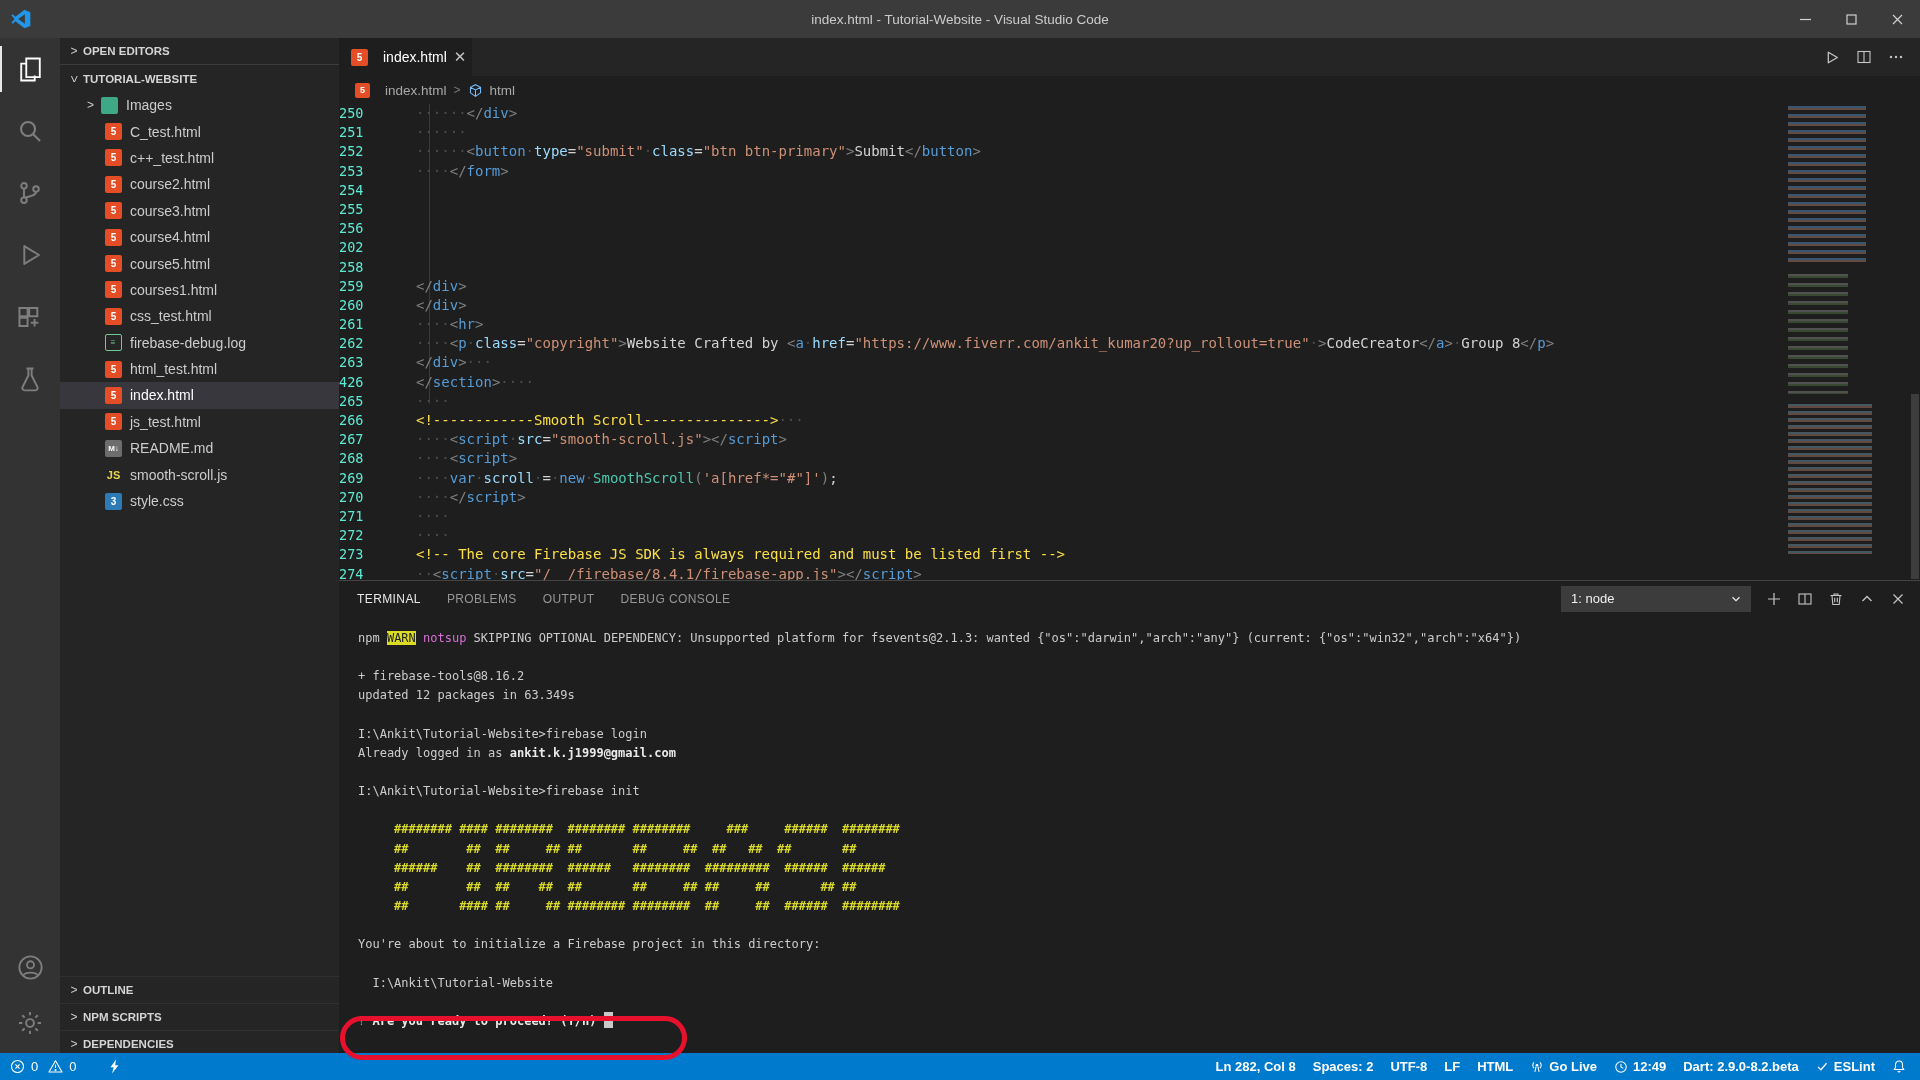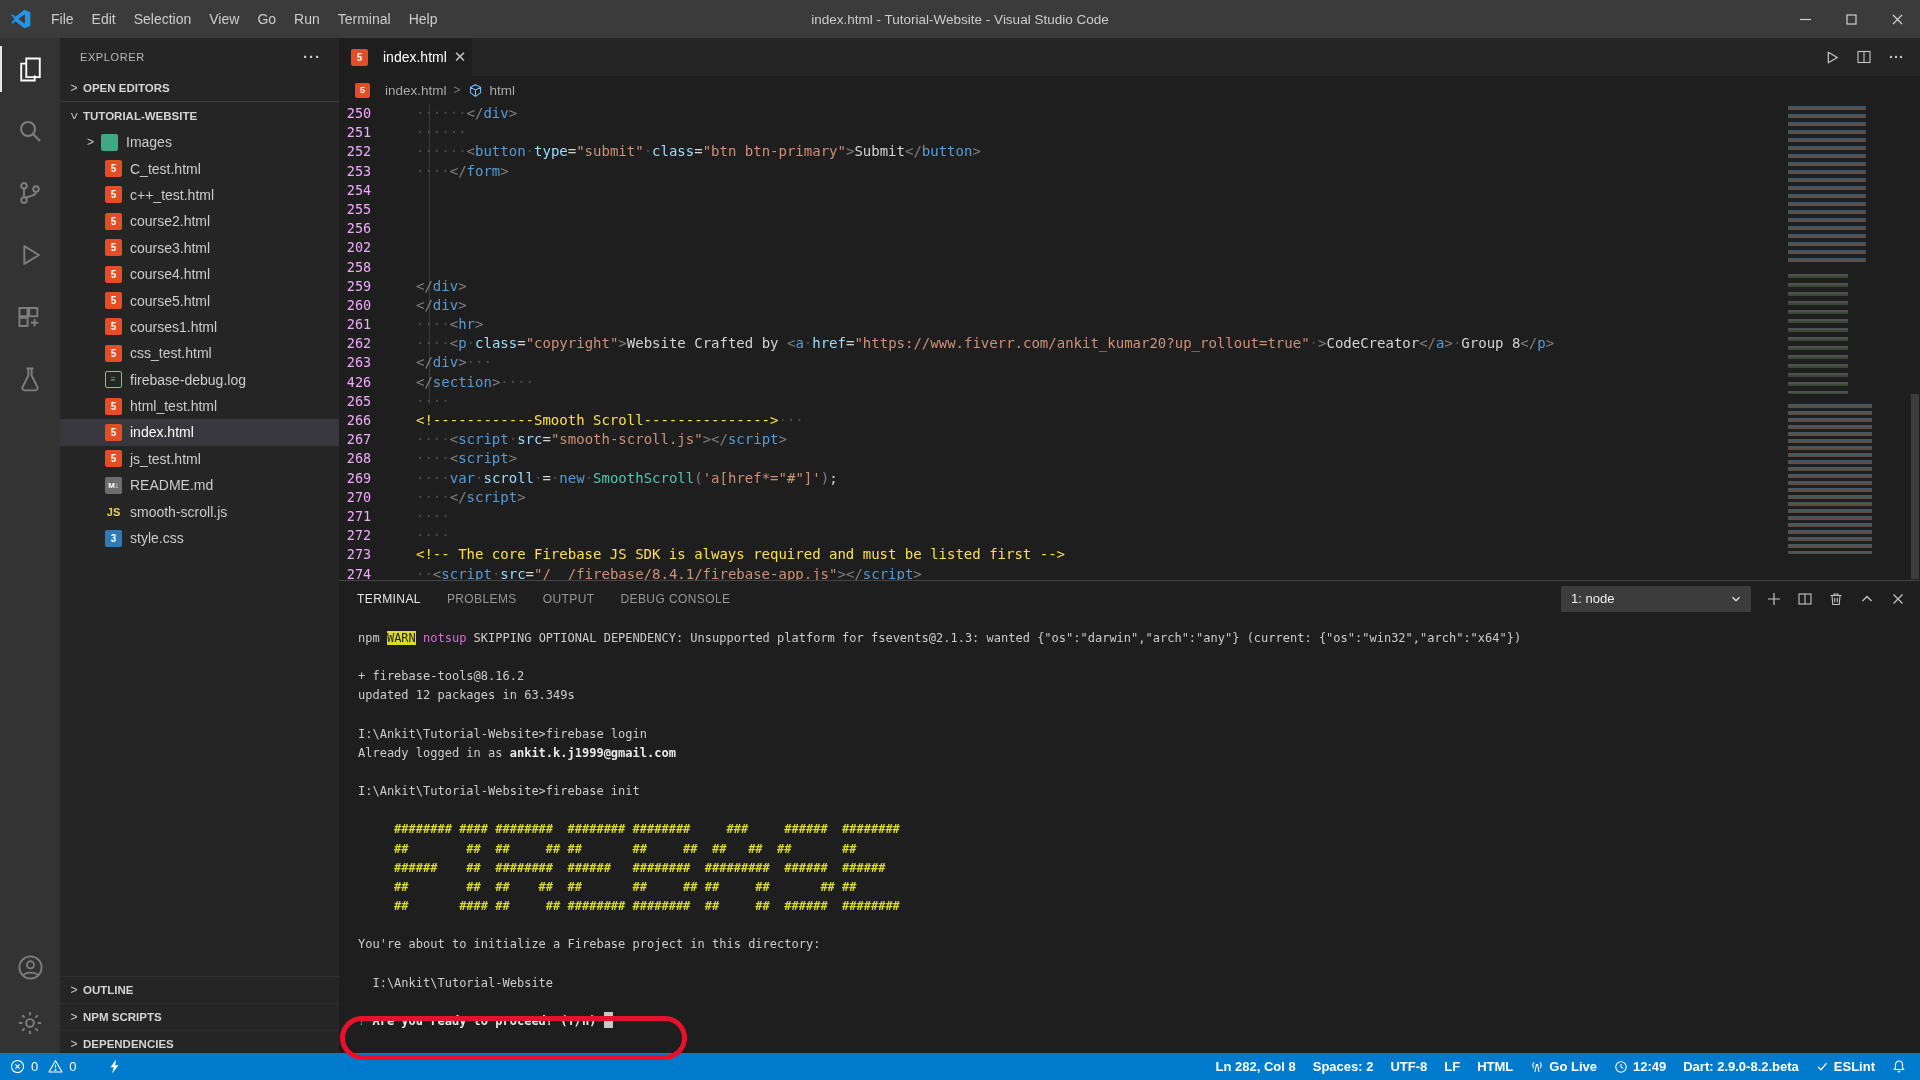--- a/index.html
+++ b/index.html
@@ -50,21 +50,21 @@
   
   .tabbar { position:absolute; left:339px; top:38px; right:0; height:38px; background:#252526; display:flex; align-items:center; z-index:6; }
   .tab { width:133px; height:38px; background:#1e1e1e; display:flex; align-items:center; gap:7px; padding:0 10px 0 12px; color:#ffffff; font-size:14px; }
   .tab .close { margin-left:auto; color:#c5c5c5; font-size:15px; }
   .editor-actions { margin-left:auto; display:flex; align-items:center; gap:16px; padding-right:16px; color:#c5c5c5; }
   .breadcrumb { position:absolute; left:339px; top:76px; right:0; height:28px; background:#1e1e1e; display:flex; align-items:center; gap:7px; padding-left:16px; font-size:13.5px; color:#a9a9a9; z-index:6; }
   .bc-sep { font-size:12px; color:#7a7a7a; }
 
   .code { position:absolute; left:339px; top:104px; right:135px; height:477px; overflow:hidden; font-family:"DejaVu Sans Mono", monospace; font-size:14px; line-height:19.2px; z-index:4; }
   .code-line { display:flex; height:19.2px; }
-  .ln { width:40px; flex:none; text-align:center; color:#f0abfc; font-size:13.5px; }
+  .ln { width:40px; flex:none; text-align:left; color:#5eead4; font-size:13.5px; }
   .lc { margin-left:37px; white-space:pre; }
   .indent-guide { position:absolute; left:429px; top:104px; width:1px; height:300px; background:#3a3a3a; z-index:4; }
   .tk-p{color:#808080} .tk-t{color:#569cd6} .tk-a{color:#9cdcfe} .tk-s{color:#ce9178}
   .tk-u{color:#ce9178; text-underline-offset:3px}
   .tk-o{color:#d4d4d4} .tk-x{color:#d4d4d4} .tk-c{color:#fde047} .tk-k{color:#569cd6}
   .tk-v{color:#9cdcfe} .tk-f{color:#4ec9b0} .tk-w{color:#4d4d4d}
 
   .minimap { position:absolute; right:10px; top:104px; width:125px; height:477px; z-index:5; background:#1e1e1e; }
   .mm { position:absolute; left:3px; }
   .mm-a { top:2px; width:78px; height:160px; background:repeating-linear-gradient(180deg, rgba(86,156,214,.45) 0 2px, rgba(206,145,120,.40) 2px 4px, transparent 4px 8px); }
@@ -103,30 +103,20 @@
 </head>
 <body>
 
 <div class="screen">
 
   <div class="titlebar">
     <svg class="vslogo" viewBox="0 0 16 16">
         <path d="M10.5 1.2L14.8 3v10L10.5 14.8 3.9 9.7 2 11.4 1 10.8l2.3-2.8L1 5.2l1-.6 1.9 1.7 6.6-5.1z" fill="#2196e8"></path>
         <path d="M10.8 4.5v7L6 8z" fill="#3b3b3c"></path>
       </svg>
-    <div class="menus">
-      <span>File</span>
-      <span>Edit</span>
-      <span>Selection</span>
-      <span>View</span>
-      <span>Go</span>
-      <span>Run</span>
-      <span>Terminal</span>
-      <span>Help</span>
-    </div>
     <div class="win-title">index.html - Tutorial-Website - Visual Studio Code</div>
     <div class="win-controls">
       <span class="wc">
           <svg width="11" height="11" viewBox="0 0 11 11">
             <line x1="0" y1="5.5" x2="11" y2="5.5" stroke="currentColor" stroke-width="1.2"></line>
           </svg>
         </span>
       <span class="wc">
           <svg width="11" height="11" viewBox="0 0 11 11">
             <rect x="1" y="1" width="9" height="9" fill="none" stroke="currentColor" stroke-width="1.2"></rect>
@@ -188,24 +178,20 @@
       <div class="ab-item">
         <svg width="26" height="26" viewBox="0 0 16 16" fill="none" stroke="currentColor" stroke-width="1.2">
             <circle cx="8" cy="8" r="2.4"></circle>
             <path d="M8 1.2v2.1M8 12.7v2.1M1.2 8h2.1M12.7 8h2.1M3.2 3.2l1.5 1.5M11.3 11.3l1.5 1.5M12.8 3.2l-1.5 1.5M4.7 11.3l-1.5 1.5"></path>
           </svg>
       </div>
     </div>
   </div>
 
   <div class="sidebar">
-    <div class="sb-header">
-      <span>EXPLORER</span>
-      <span class="sb-more">···</span>
-    </div>
     <div class="sb-row oe">
       <span class="chev">&gt;</span>
       <span>OPEN EDITORS</span>
     </div>
     <div class="sb-row">
       <span class="chev down">&gt;</span>
       <span>TUTORIAL-WEBSITE</span>
     </div>
     <div class="file-list">
         <div class="file-row folder">

